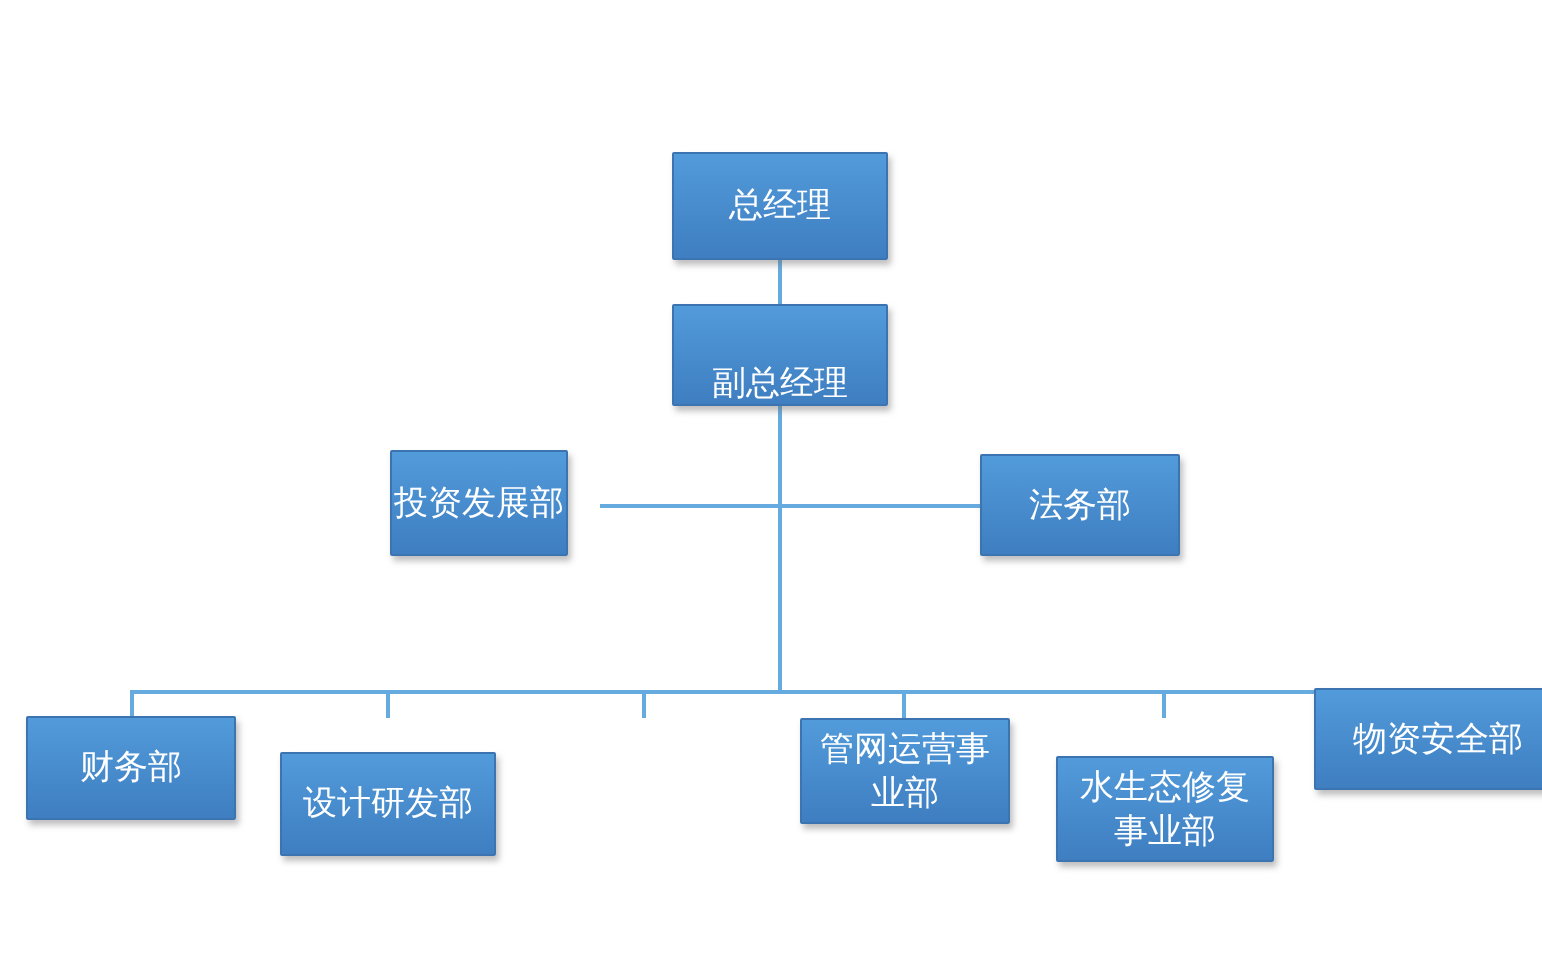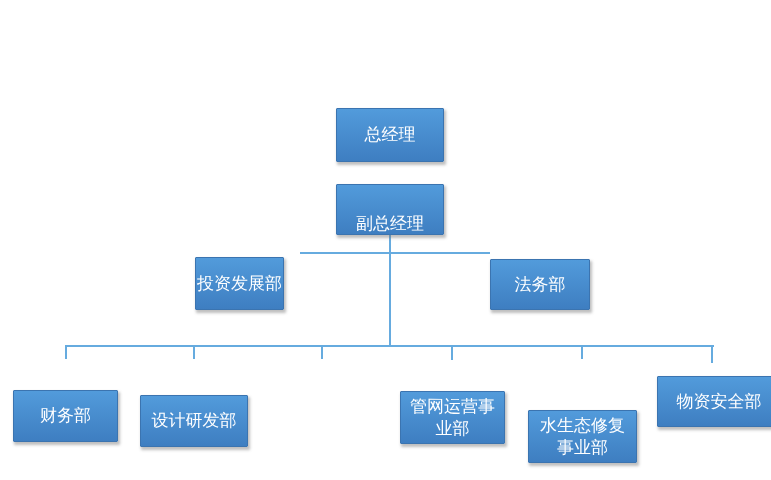--- a/index.html
+++ b/index.html
@@ -18,21 +18,20 @@
   .node {
     position: absolute;
     display: flex;
     align-items: center;
     justify-content: center;
     background: linear-gradient(180deg, var(--node-top, #529BDB) 0%, var(--node-bottom, #3E7EC1) 100%);
     border: 1px solid var(--node-border, #3B74B0);
     border-radius: 1px;
     box-shadow: 1.5px 2.5px 3px rgba(110,110,110,0.45);
     box-sizing: border-box;
-    margin-top: 32px;
   }
   .node-label {
     color: var(--node-text, #ffffff);
     font-size: 17px;
     line-height: 1.25;
     text-align: center;
     white-space: pre-line;
     user-select: none;
   }
   .line {
@@ -69,21 +68,21 @@
   <div class="node" style="left:195px; top:225px; width:89px; height:53px;">
     <span class="node-label">投资发展部</span>
   </div>
   <div class="node" style="left:490px; top:227px; width:100px; height:51px;">
     <span class="node-label">法务部</span>
   </div>
 
   <div class="node" style="left:13px; top:358px; width:105px; height:52px;">
     <span class="node-label">财务部</span>
   </div>
-  <div class="node" style="left:140px; top:363px; width:108px; height:52px;">
+  <div class="node" style="left:140px; top:376px; width:108px; height:52px;">
     <span class="node-label">设计研发部</span>
   </div>
   <div class="node" style="left:400px; top:359px; width:105px; height:53px;">
     <span class="node-label">管网运营事
 业部</span>
   </div>
   <div class="node" style="left:528px; top:378px; width:109px; height:53px;">
     <span class="node-label">水生态修复
 事业部</span>
   </div>

